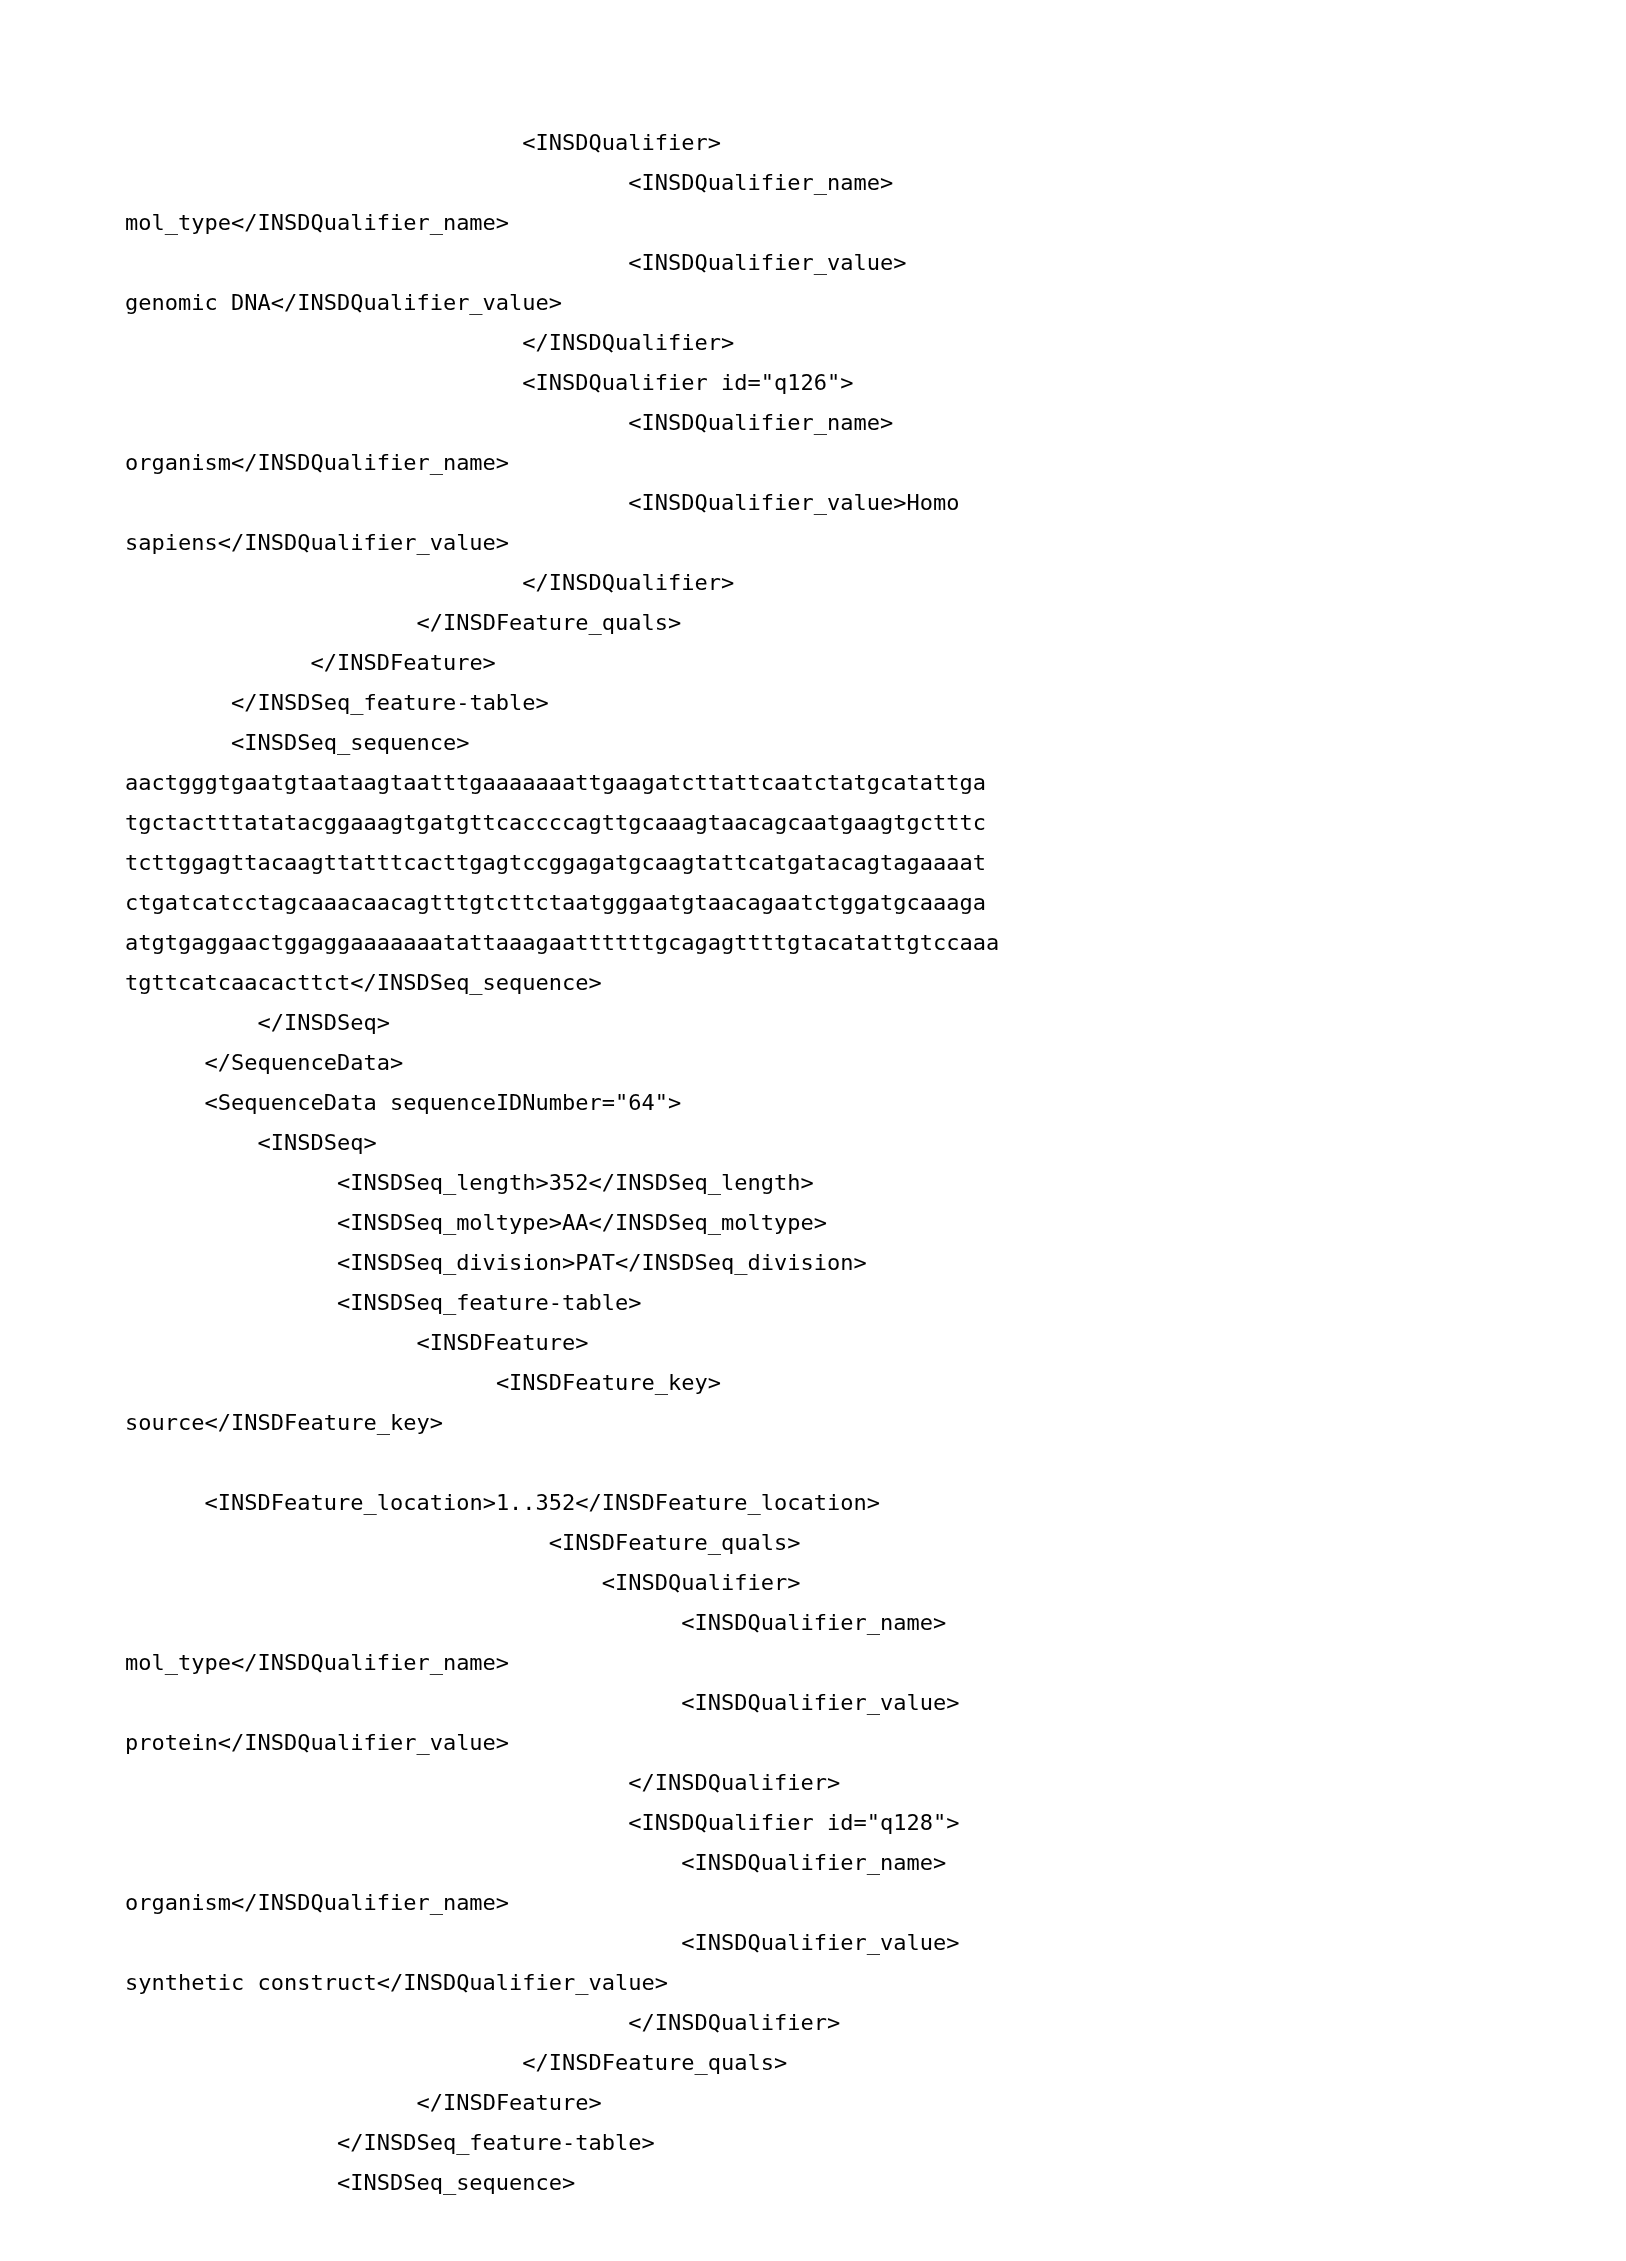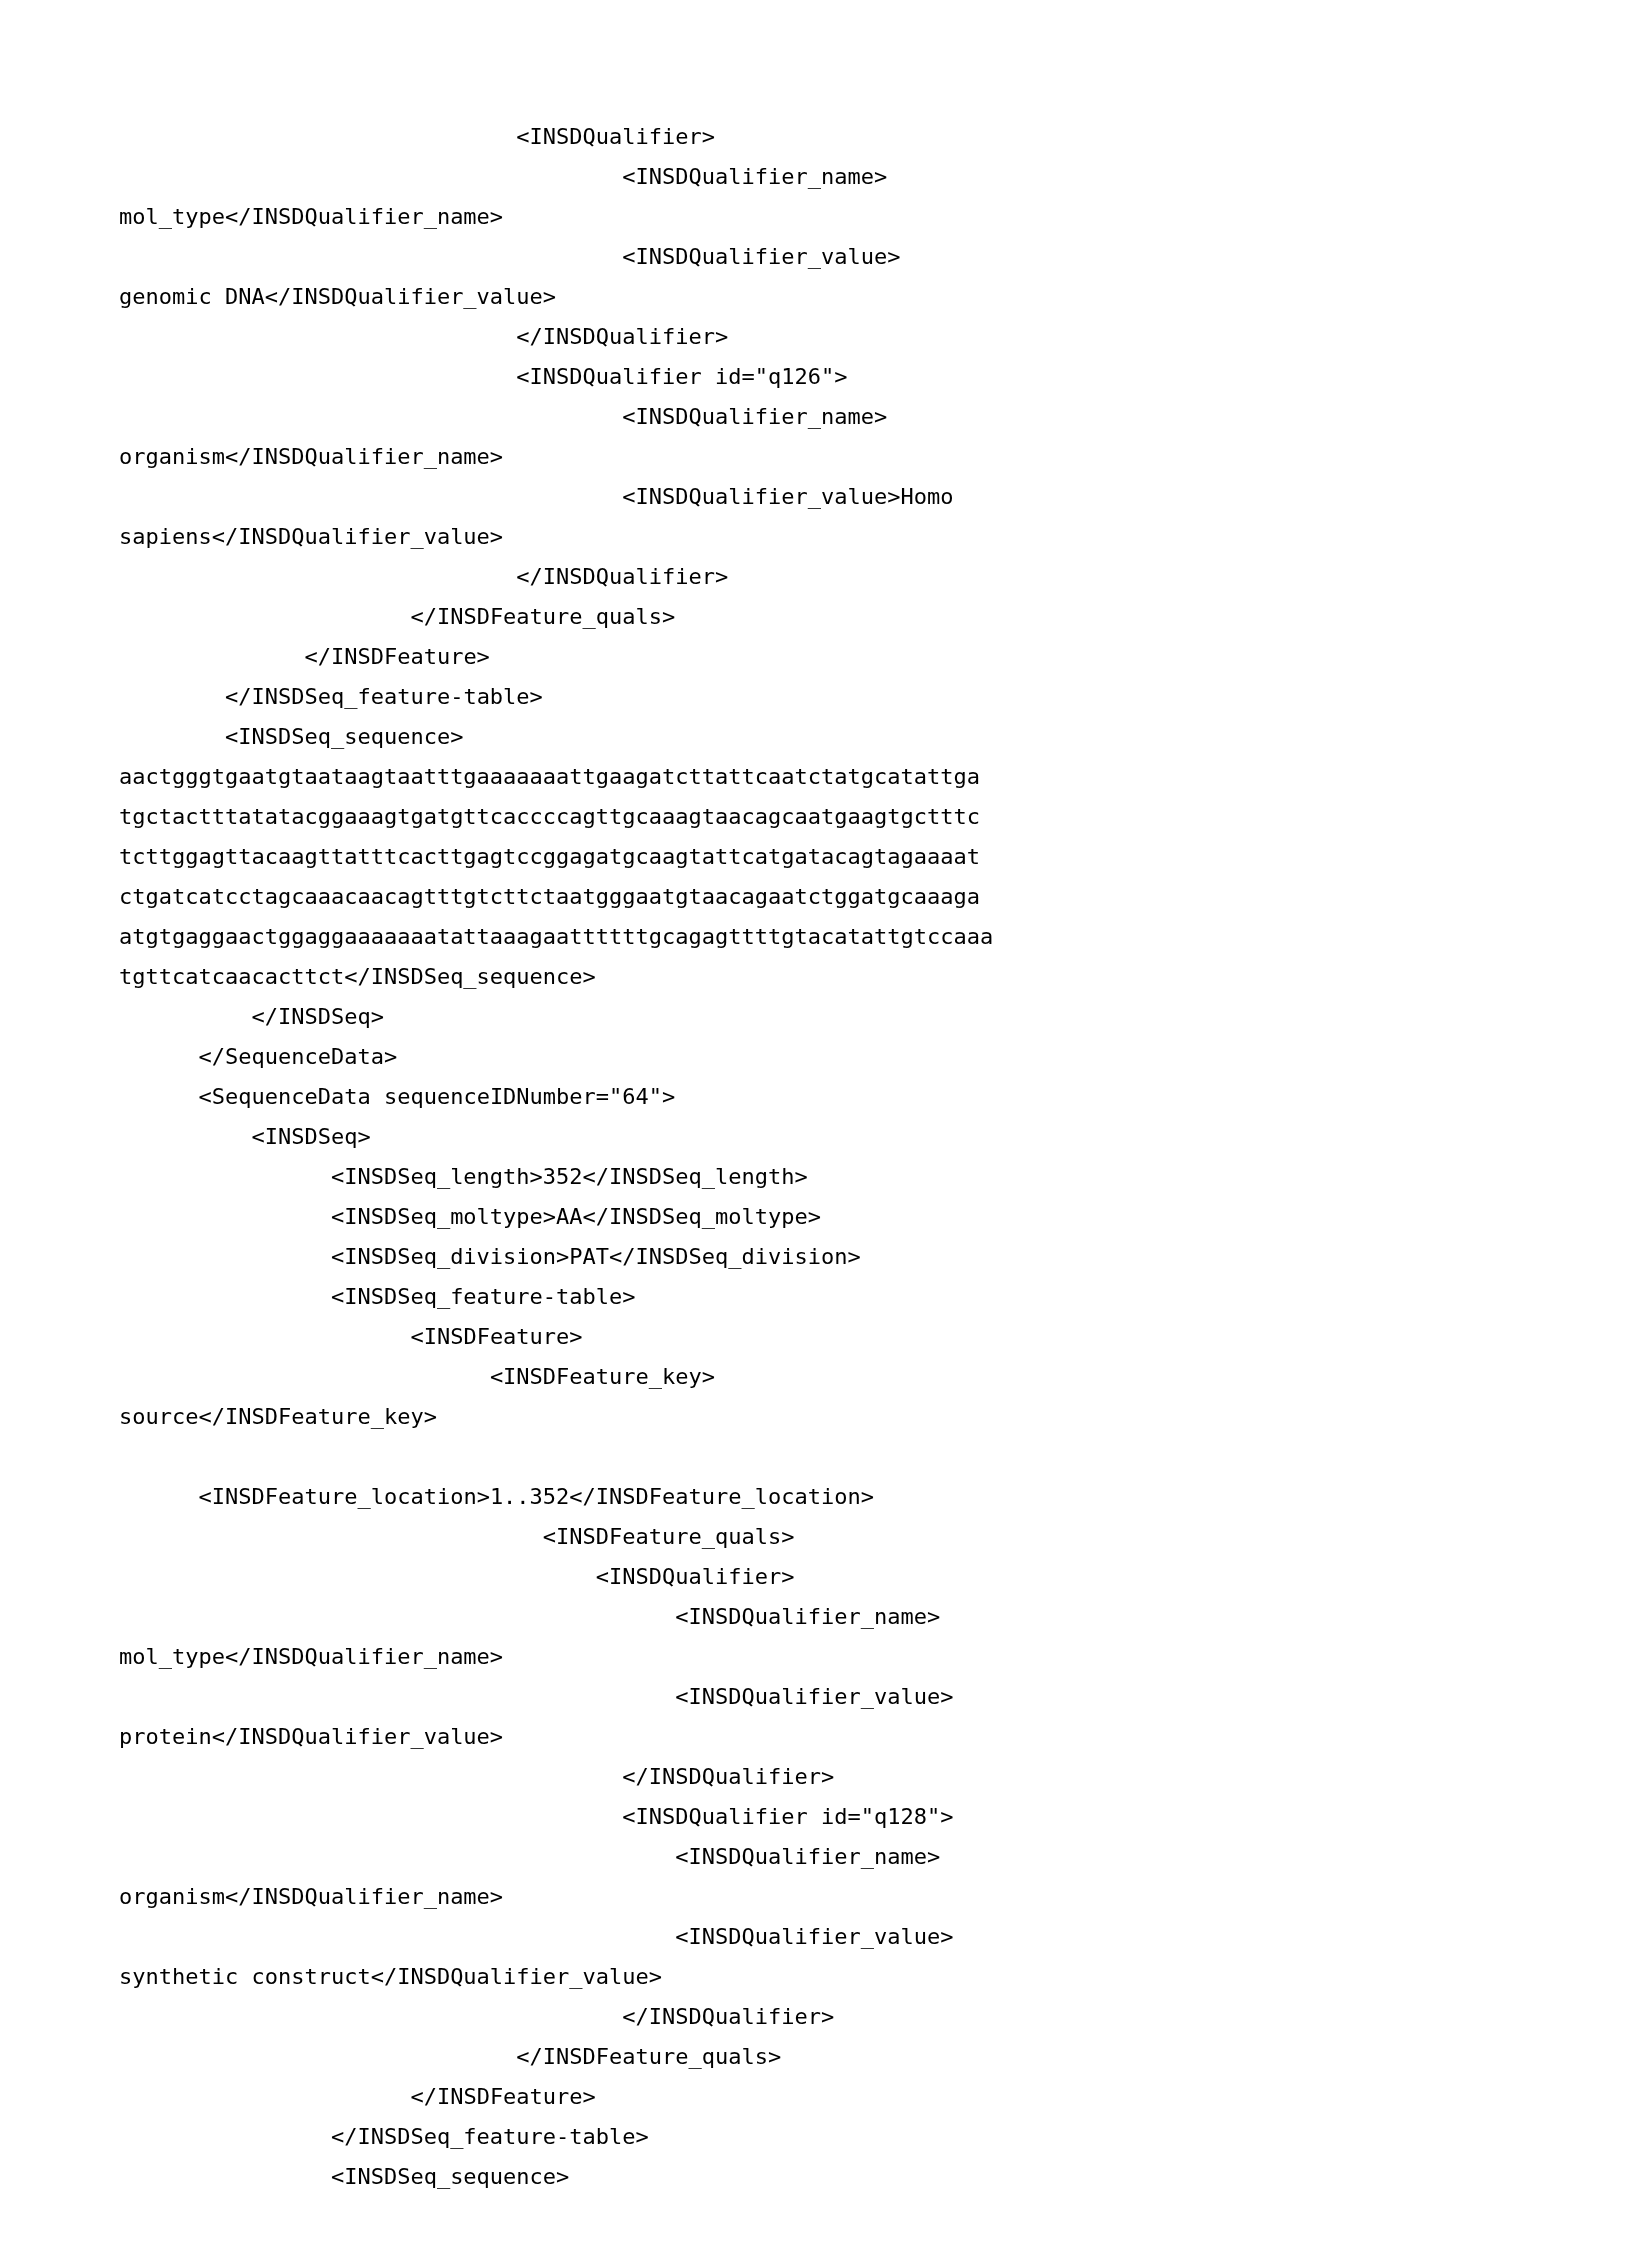--- a/index.html
+++ b/index.html
@@ -14,21 +14,21 @@
   }
   .page {
     position: relative;
     width: 1626px;
     height: 2261px;
     background: #ffffff;
     box-sizing: border-box;
     padding: 113px 107px 49px 115px;
   }
   .xml-listing {
-    margin: 4px;
+    margin: 10px;
     padding: 0;
     font-family: "DejaVu Sans Mono", "Liberation Mono", monospace;
     font-size: 22px;
     line-height: 40px;
     color: #000000;
     white-space: pre-wrap;
     word-break: break-all;
     letter-spacing: 0px;
   }
 </style>

